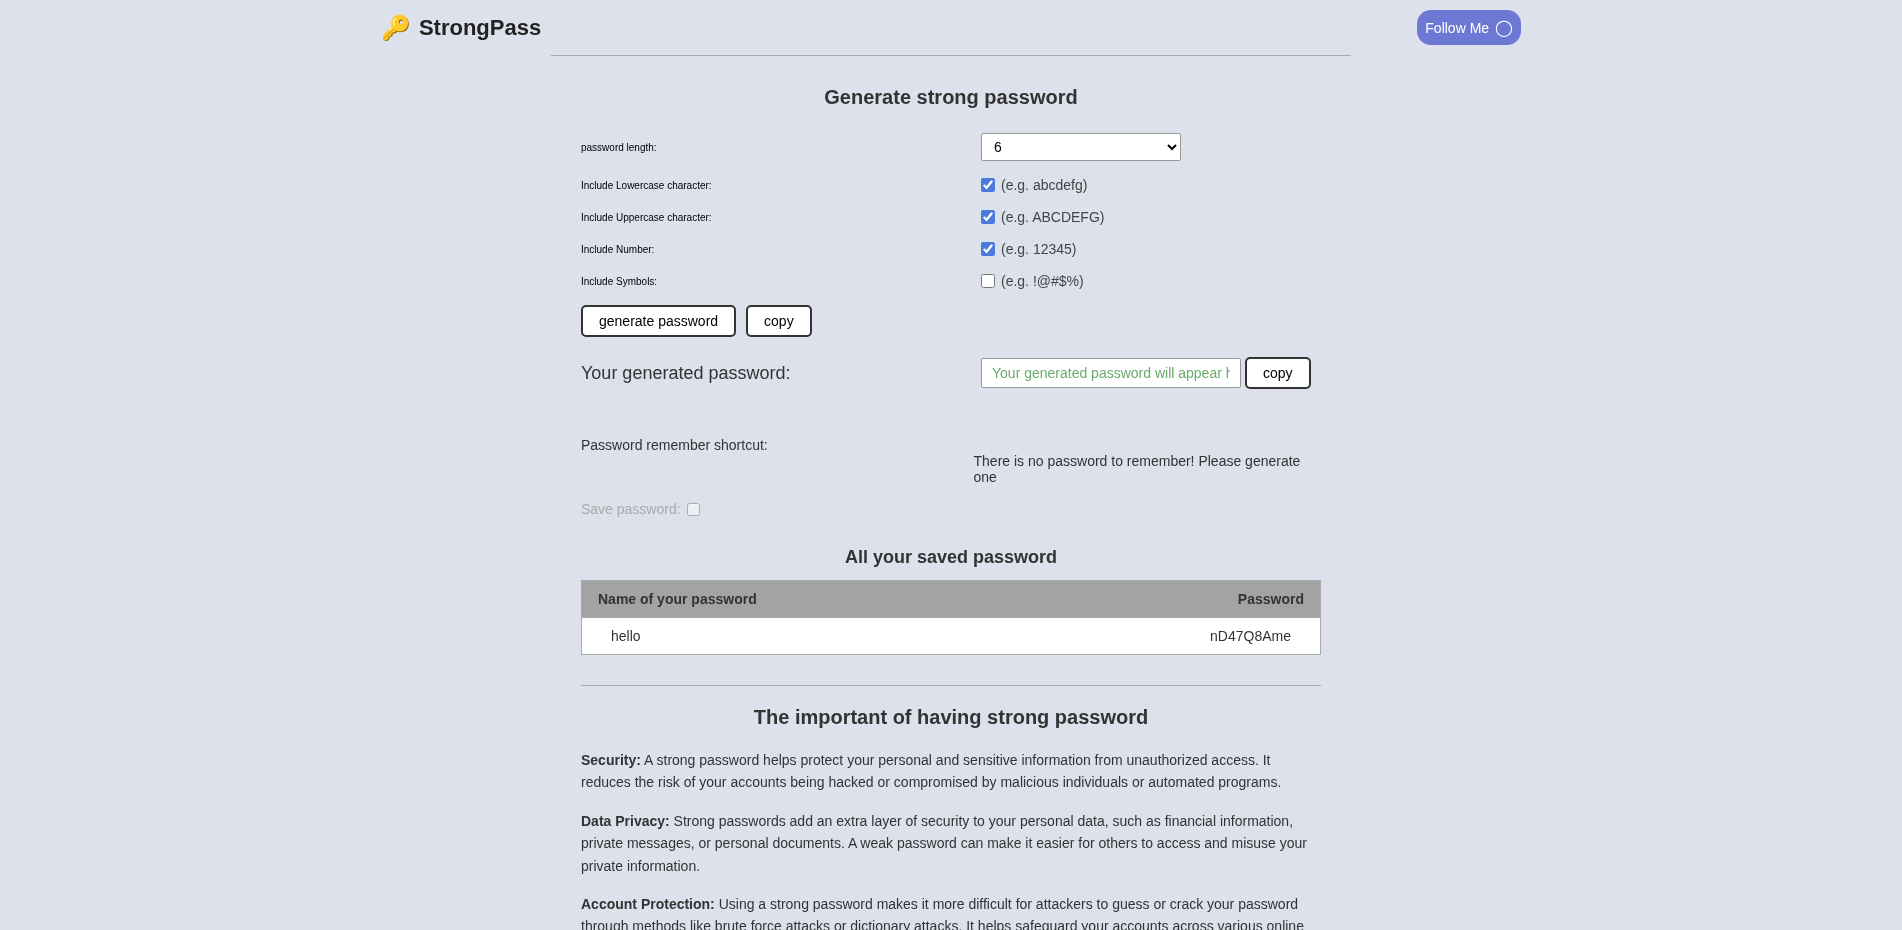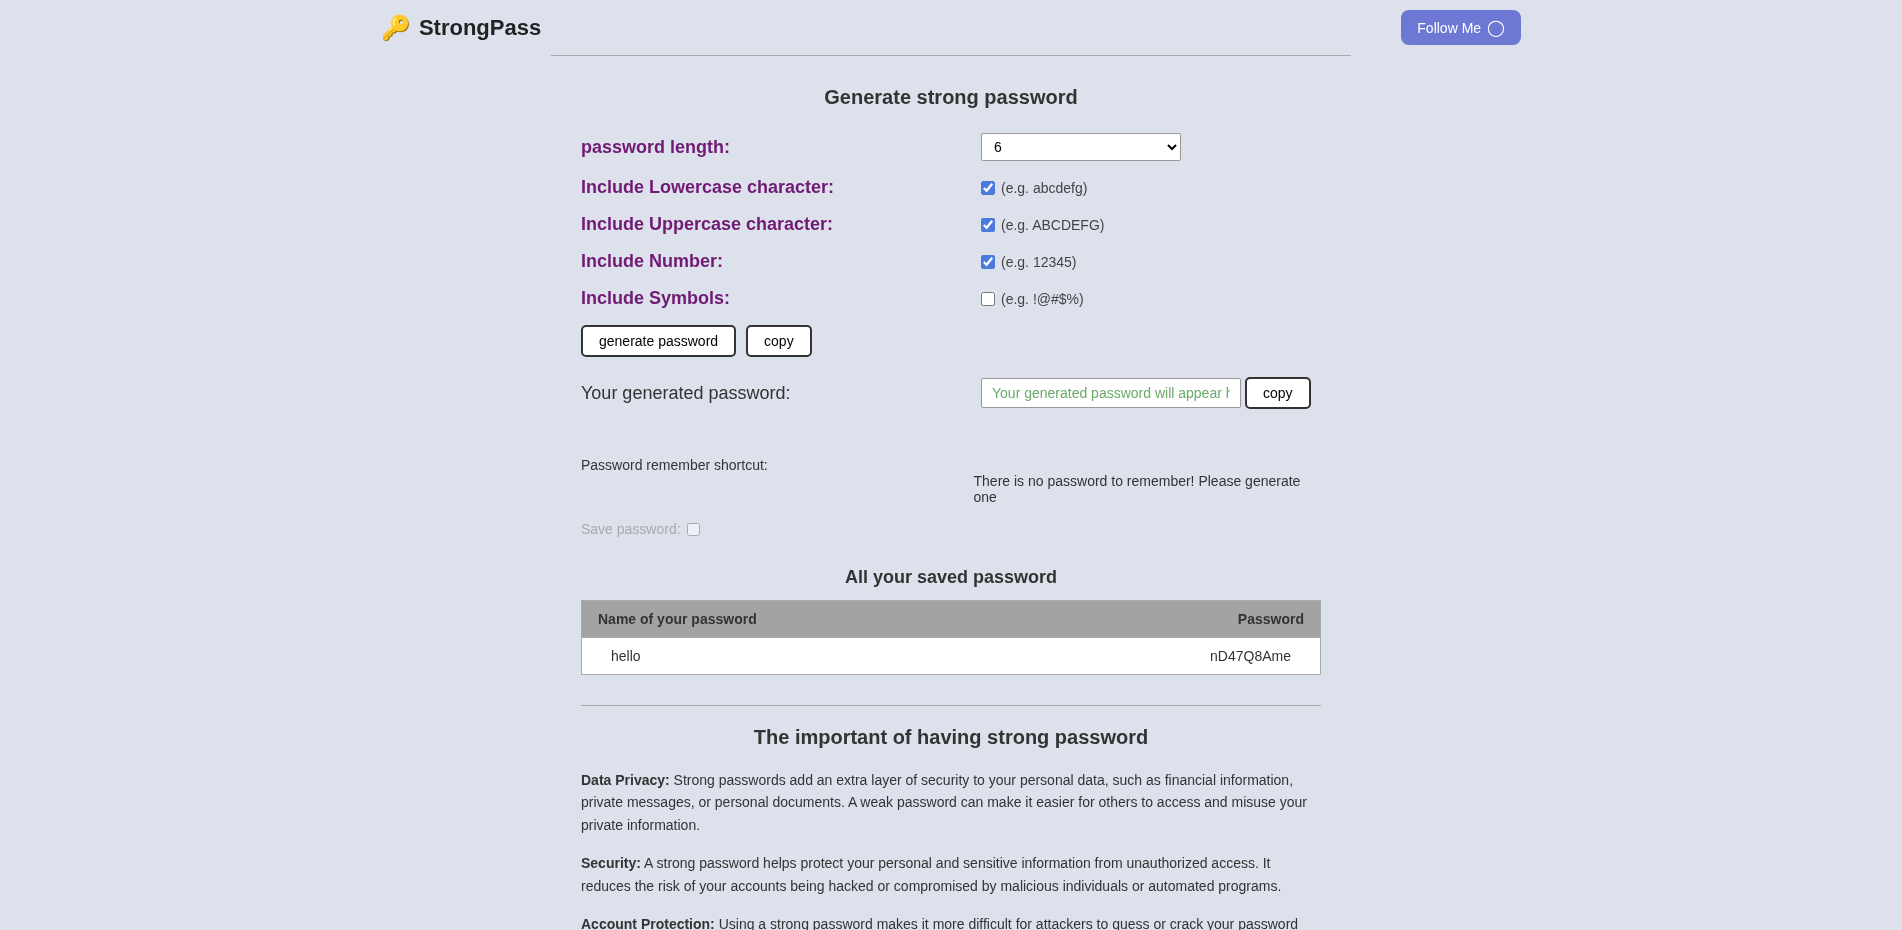--- a/index.html
+++ b/index.html
@@ -35,22 +35,22 @@
     }
 
     .logo-icon {
       font-size: 24px;
     }
 
     .follow-me-btn {
       background-color: #6c78d4;
       color: white;
       border: none;
-      border-radius: 8px;
-      padding: 8px 16px;
+      border-radius: 14px;
+      padding: 8px 8px;
       font-size: 14px;
       cursor: pointer;
       display: flex;
       align-items: center;
       gap: 6px;
     }
 
     .github-icon {
       font-size: 16px;
     }
@@ -77,23 +77,22 @@
     }
 
     .form-row {
       display: flex;
       align-items: center;
       margin-bottom: 16px;
     }
 
     .form-label {
       width: 400px;
-      font-size: 18px;
-      color: #701a75;
-      font-weight: bold;
+      font-size: 10px;
+      color: #000000;
     }
 
     .form-control {
       flex: 1;
     }
 
     .length-select {
       width: 200px;
       padding: 4px 8px;
       border: 1px solid #999;
@@ -375,19 +374,19 @@
         </tbody>
     </table>
   </div>
 
   <hr class="bottom-divider">
 
   <div class="info-section">
     <h2 class="info-title">The important of having strong password</h2>
     <div id="info-paragraphs">
 
-    <p class="info-paragraph"><strong>Data Privacy:</strong> Strong passwords add an extra layer of security to your personal data, such as financial information, private messages, or personal documents. A weak password can make it easier for others to access and misuse your private information.</p>
-        <p class="info-paragraph"><strong>Security:</strong> A strong password helps protect your personal and sensitive information from unauthorized access. It reduces the risk of your accounts being hacked or compromised by malicious individuals or automated programs.</p>
+    <p class="info-paragraph"><strong>Security:</strong> A strong password helps protect your personal and sensitive information from unauthorized access. It reduces the risk of your accounts being hacked or compromised by malicious individuals or automated programs.</p>
+        <p class="info-paragraph"><strong>Data Privacy:</strong> Strong passwords add an extra layer of security to your personal data, such as financial information, private messages, or personal documents. A weak password can make it easier for others to access and misuse your private information.</p>
         <p class="info-paragraph"><strong>Account Protection:</strong> Using a strong password makes it more difficult for attackers to guess or crack your password through methods like brute force attacks or dictionary attacks. It helps safeguard your accounts across various online services, including email, banking, social media, and more.</p>
       </div>
   </div>
 
 </div>
 
 </body></html>

